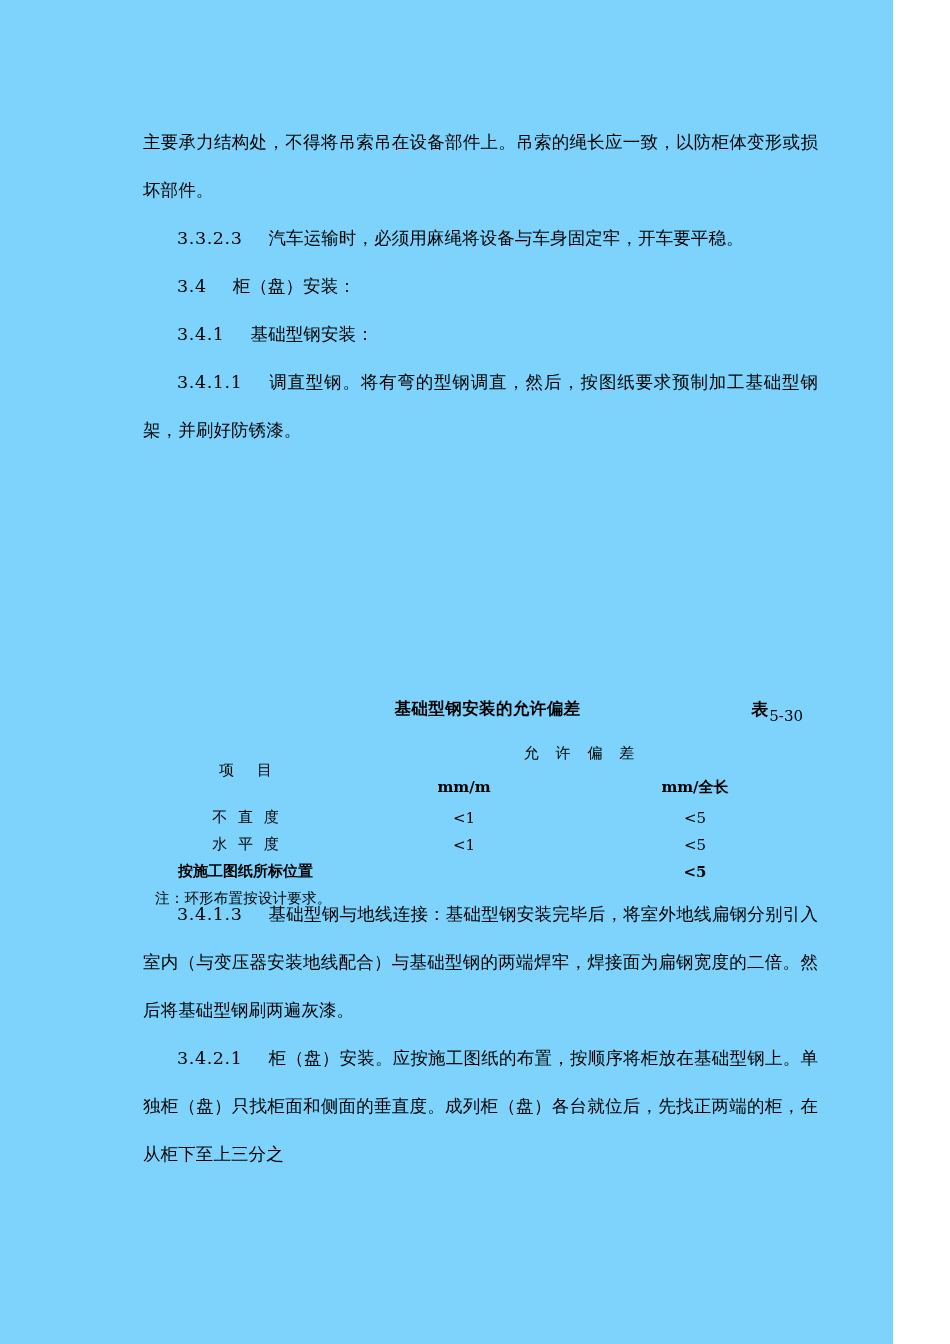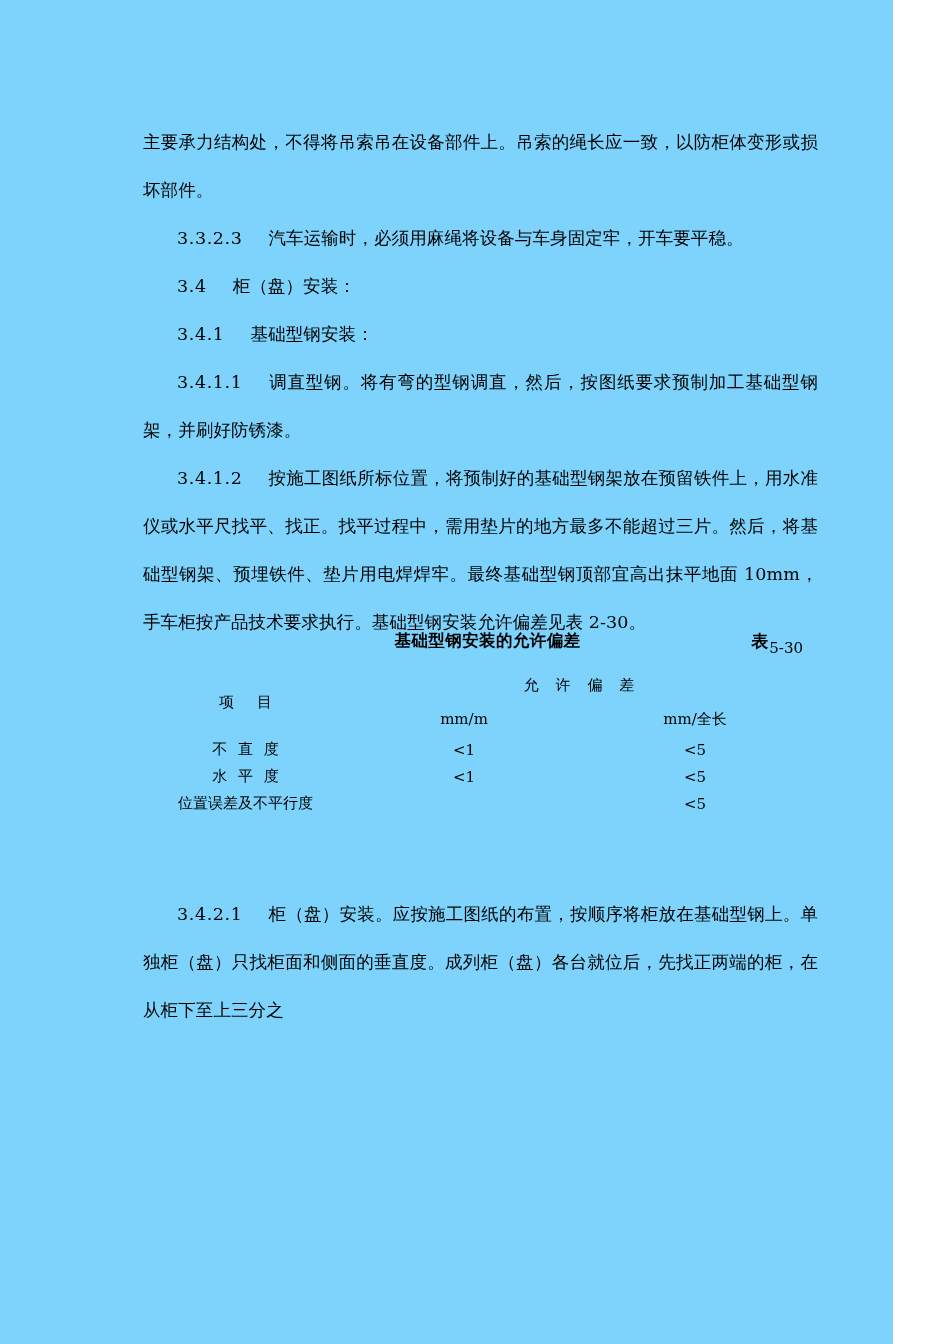--- a/index.html
+++ b/index.html
@@ -40,21 +40,21 @@
   .num {
     font-family: "DejaVu Serif", "Liberation Serif", serif;
     letter-spacing: 0.6px;
     margin-right: 26px;
   }
 
   
   .table-block {
     position: absolute;
     left: 143px;
-    top: 630px;
+    top: 698px;
     width: 667px;
   }
   .tbl-caption-row {
     position: relative;
     height: 36px;
   }
   .tbl-caption {
     position: absolute;
     left: 0;
     right: 0;
@@ -95,21 +95,21 @@
     text-align: center;
     vertical-align: middle;
     padding: 0;
     border: 0;
   }
   .c1 { width: 205px; }
   .c2 { width: 232px; }
   .c3 { width: 230px; }
 
   .thick-top { border-top: 2.5px solid #000; }
-  .thick-bot { border-bottom: 2.5px solid #000; }
+  .thick-bot { border-bottom: 2.5px solid #000; font-weight: bold; }
   .thin-bot  { border-bottom: 1.2px solid #000; }
   .vline-l   { border-left: 1.6px solid #000; }
 
   .h-item { height: 34px; }
   .h-sub  { height: 34px; }
   .h-row  { height: 27px; }
 
   .sp2 { letter-spacing: 9px; padding-left: 9px; text-align: right; }
   .sp3 { letter-spacing: 6px; padding-left: 6px; }
   .sp1 { letter-spacing: 3px; padding-left: 3px; }
@@ -139,21 +139,20 @@
     <p class="para"><span>主要承力结构处，不得将吊索吊在设备部件上。吊索的绳长应一致，以防柜体变形或损坏部件。</span></p>
 
     <p class="para indent"><span class="num">3.3.2.3</span><span>汽车运输时，必须用麻绳将设备与车身固定牢，开车要平稳。</span></p>
 
     <p class="para indent"><span class="num">3.4</span><span>柜（盘）安装：</span></p>
 
     <p class="para indent"><span class="num">3.4.1</span><span>基础型钢安装：</span></p>
 
     <p class="para indent"><span class="num">3.4.1.1</span><span>调直型钢。将有弯的型钢调直，然后，按图纸要求预制加工基础型钢架，并刷好防锈漆。</span></p>
 
-    <p class="para indent"><span class="num">3.4.1.2</span><span>按施工图纸所标位置，将预制好的基础型钢架放在预留铁件上，用水准仪或水平尺找平、找正。找平过程中，需用垫片的地方最多不能超过三片。然后，将基础型钢架、预埋铁件、垫片用电焊焊牢。最终基础型钢顶部宜高出抹平地面 10mm，手车柜按产品技术要求执行。基础型钢安装允许偏差见表 2-30。</span></p>
 
   </div>
 
   <div class="table-block">
 
     <div class="tbl-caption-row">
       <div class="tbl-caption">基础型钢安装的允许偏差</div>
       <div class="tbl-number"><span class="biao">表</span><span class="numtxt">5-30</span></div>
     </div>
 
@@ -200,35 +199,37 @@
           <td class="c2 thin-bot vline-l">
             <span>&lt;1</span>
           </td>
           <td class="c3 thin-bot vline-l">
             <span>&lt;5</span>
           </td>
         </tr>
 
         <tr class="h-row">
           <td class="c1 thick-bot">
-            <span>位置误差及不平行度</span>
+            <span>按施工图纸所标位置</span>
           </td>
           <td class="c2 thick-bot vline-l">
             <span></span>
           </td>
           <td class="c3 thick-bot vline-l">
             <span>&lt;5</span>
           </td>
         </tr>
       </tbody>
     </table>
 
+    <div class="tbl-note">注：环形布置按设计要求。</div>
   </div>
 
   <div class="content-lower">
 
+    <p class="para indent"><span class="num">3.4.1.3</span><span>基础型钢与地线连接：基础型钢安装完毕后，将室外地线扁钢分别引入室内（与变压器安装地线配合）与基础型钢的两端焊牢，焊接面为扁钢宽度的二倍。然后将基础型钢刷两遍灰漆。</span></p>
 
 
     <p class="para indent"><span class="num">3.4.2.1</span><span>柜（盘）安装。应按施工图纸的布置，按顺序将柜放在基础型钢上。单独柜（盘）只找柜面和侧面的垂直度。成列柜（盘）各台就位后，先找正两端的柜，在从柜下至上三分之</span></p>
 
   </div>
 
 </div>
 
 </body></html>

